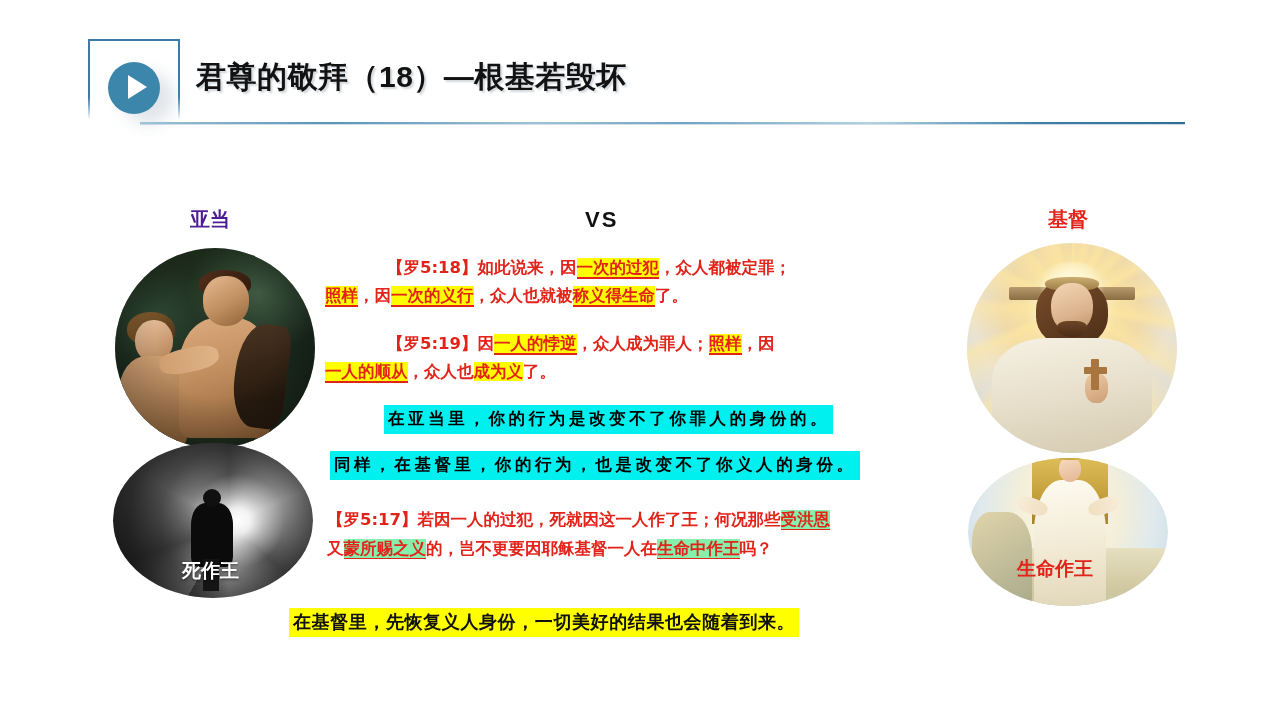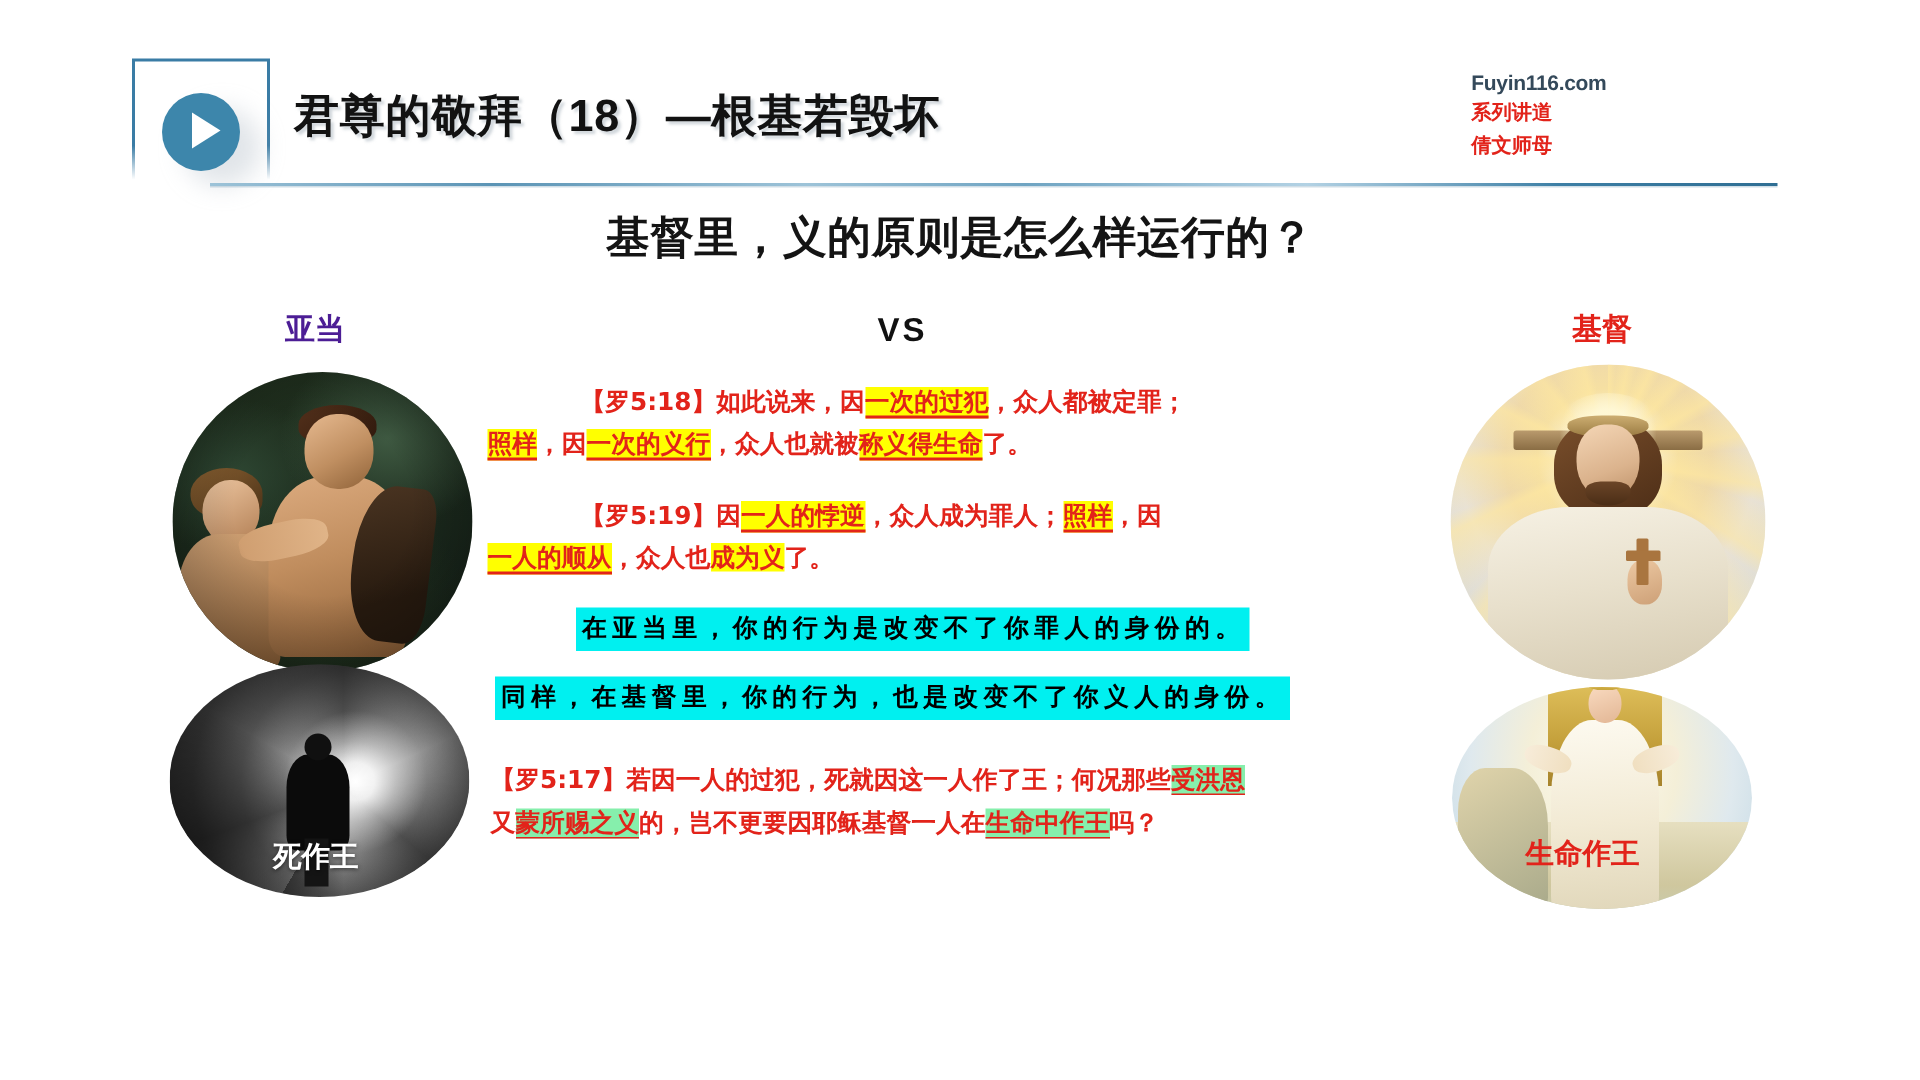--- a/index.html
+++ b/index.html
@@ -327,28 +327,22 @@
 <div class="slide">
 
   <div class="header">
     <div class="hdr-frame"></div>
     <div class="hdr-frame-fade"></div>
     <div class="play-circle"></div>
     <div class="play-tri"></div>
     <div class="hdr-title">君尊的敬拜（18）—根基若毁坏</div>
     <div class="hdr-rule"></div>
     <div class="hdr-rule2"></div>
-    <div class="brand">
-      <div class="dom">Fuyin116.com</div>
-      <div class="ln">系列讲道</div>
-      <div class="ln">倩文师母</div>
-    </div>
-  </div>
-
-  <div class="main-q">基督里，义的原则是怎么样运行的？</div>
+  </div>
+
 
   <div class="lbl-adam">亚当</div>
   <div class="lbl-vs">VS</div>
   <div class="lbl-christ">基督</div>
 
   <div class="circ" id="circ-adam">
     <div class="art">
       <div class="adam-bg"></div>
       <div class="adam-eve-hair"></div>
       <div class="adam-eve-head"></div>
@@ -430,15 +424,16 @@
   <div class="r517">
     <div class="ln r517-1">
       <span>【罗5:17】</span><span>若因一人的过犯，死就因这一人作了王；何况那些</span><span class="hl-c-u">受洪恩</span>
     </div>
     <div class="ln r517-2">
       <span>又</span><span class="hl-c-u">蒙所赐之义</span><span>的，岂不更要因耶稣基督一人在</span><span class="hl-c-u">生命中作王</span><span>吗？</span>
     </div>
   </div>
 
   <div class="yellow-block">
+    <span class="yline">在基督里，先恢复义人身份，一切美好的结果也会随着到来。</span>
   </div>
 
 </div>
 
 </body></html>

